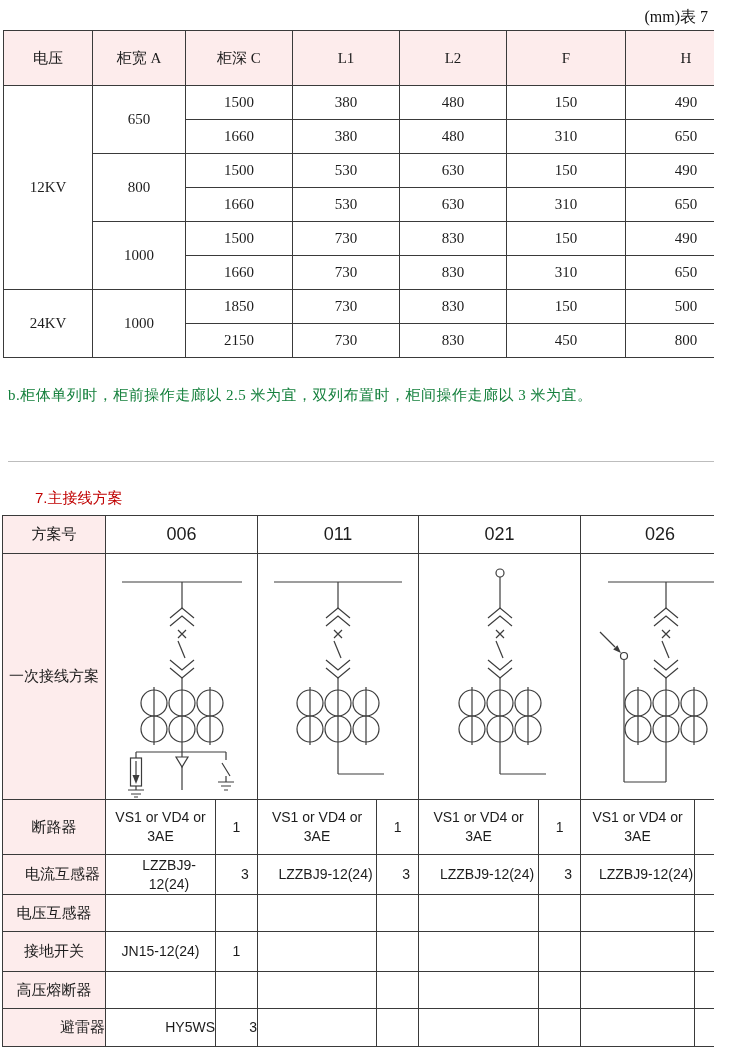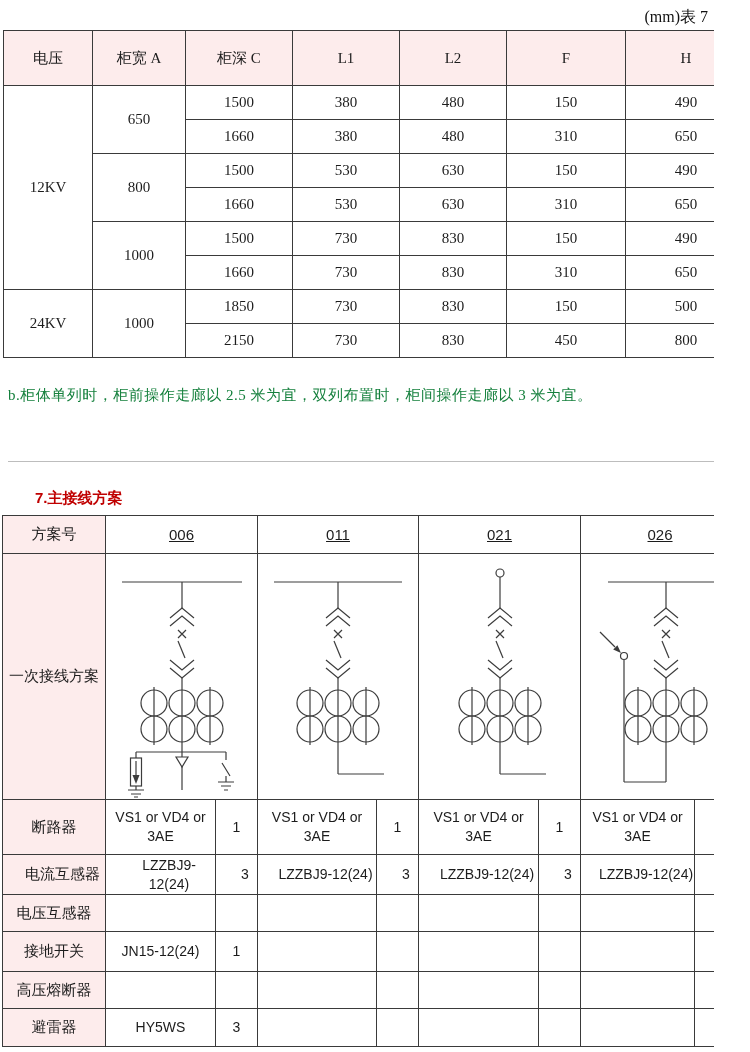--- a/index.html
+++ b/index.html
@@ -33,54 +33,54 @@
   .note{
     position:absolute;left:8px;top:386px;width:720px;
     font-size:15px;color:#15803d;letter-spacing:0.5px;
   }
   .divider{
     position:absolute;left:8px;top:461px;width:731px;height:0;
     border-top:1px solid #bdbdbd;
   }
   .section-heading{
     position:absolute;left:35px;top:489px;
-    font-size:15px;font-weight:bold;color:#c00000;
+    font-size:15px;font-weight:normal;color:#c00000;
     font-family:"Liberation Sans","DejaVu Sans",sans-serif;
   }
   
   .scheme-table{
     position:absolute;left:2px;top:515px;width:737px;
   }
   .scheme-table th,.scheme-table td{
     border:1px solid #3a3a3a;
     text-align:center;vertical-align:middle;
     padding:0;overflow:hidden;
   }
   .scheme-table th{
     background:#fdecec;font-size:15px;font-weight:normal;
   }
   .scheme-table td{background:#ffffff;}
   .scheme-table .hdr-row th, .scheme-table .hdr-row td{height:37px;}
   .scheme-num{
     font-family:"Liberation Sans","DejaVu Sans",sans-serif;
-    font-size:15px;font-weight:normal;text-decoration:underline;
+    font-size:18px;font-weight:normal;
   }
   .diagram-row td{height:245px;vertical-align:middle;}
   .diagram-label{line-height:1.5;padding:0 14px;}
   .diag{display:block;margin:0 auto;}
   .eq-model,.eq-qty{
     font-family:"Liberation Sans","DejaVu Sans",sans-serif;
     font-size:14px;line-height:1.35;
   }
   .row-breaker th,.row-breaker td{height:54px;}
   .row-ct th,.row-ct td{height:39px;padding-left:17px;}
   .row-vt th,.row-vt td{height:36px;}
   .row-es th,.row-es td{height:39px;}
   .row-fuse th,.row-fuse td{height:36px;}
-  .row-arr th,.row-arr td{height:37px;}
+  .row-arr th,.row-arr td{height:37px;text-align:right;}
   svg{stroke:#3c3c3c;stroke-width:1.2;fill:none;}
   svg .fill{fill:#3c3c3c;stroke:none;}
   svg .open{fill:#ffffff;}
 </style>
 </head>
 <body>
 
 <div class="page">
 
   <div class="caption">(mm)表 7</div>

